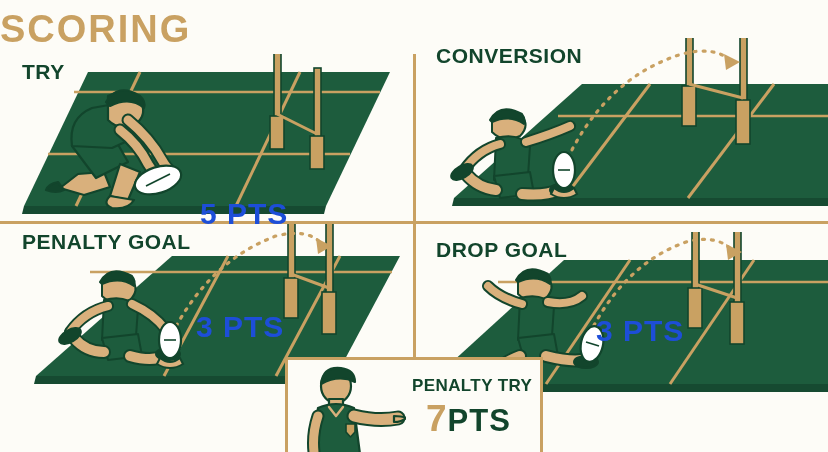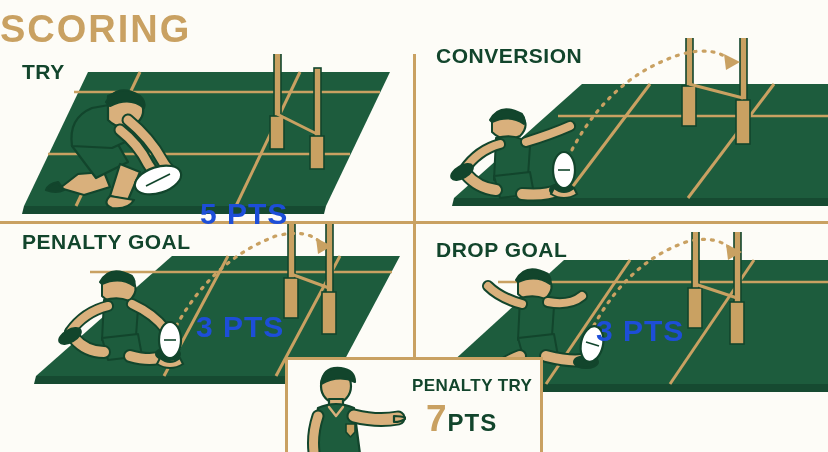--- a/index.html
+++ b/index.html
@@ -115,21 +115,21 @@
   .badge-pts {
     position: absolute;
     left: 138px;
     top: 38px;
     font-size: 37px;
     font-weight: bold;
     letter-spacing: 1px;
     white-space: nowrap;
   }
   .badge-pts .num { color: #c9a162; }
-  .badge-pts .unit { color: #12452c; font-size: 24px; }
+  .badge-pts .unit { color: #12452c; font-size: 31px; }
 </style>
 </head>
 <body>
 
 <div id="stage">
 
   <div class="title">SCORING</div>
 
   <div class="divider-v"></div>
   <div class="divider-h"></div>

